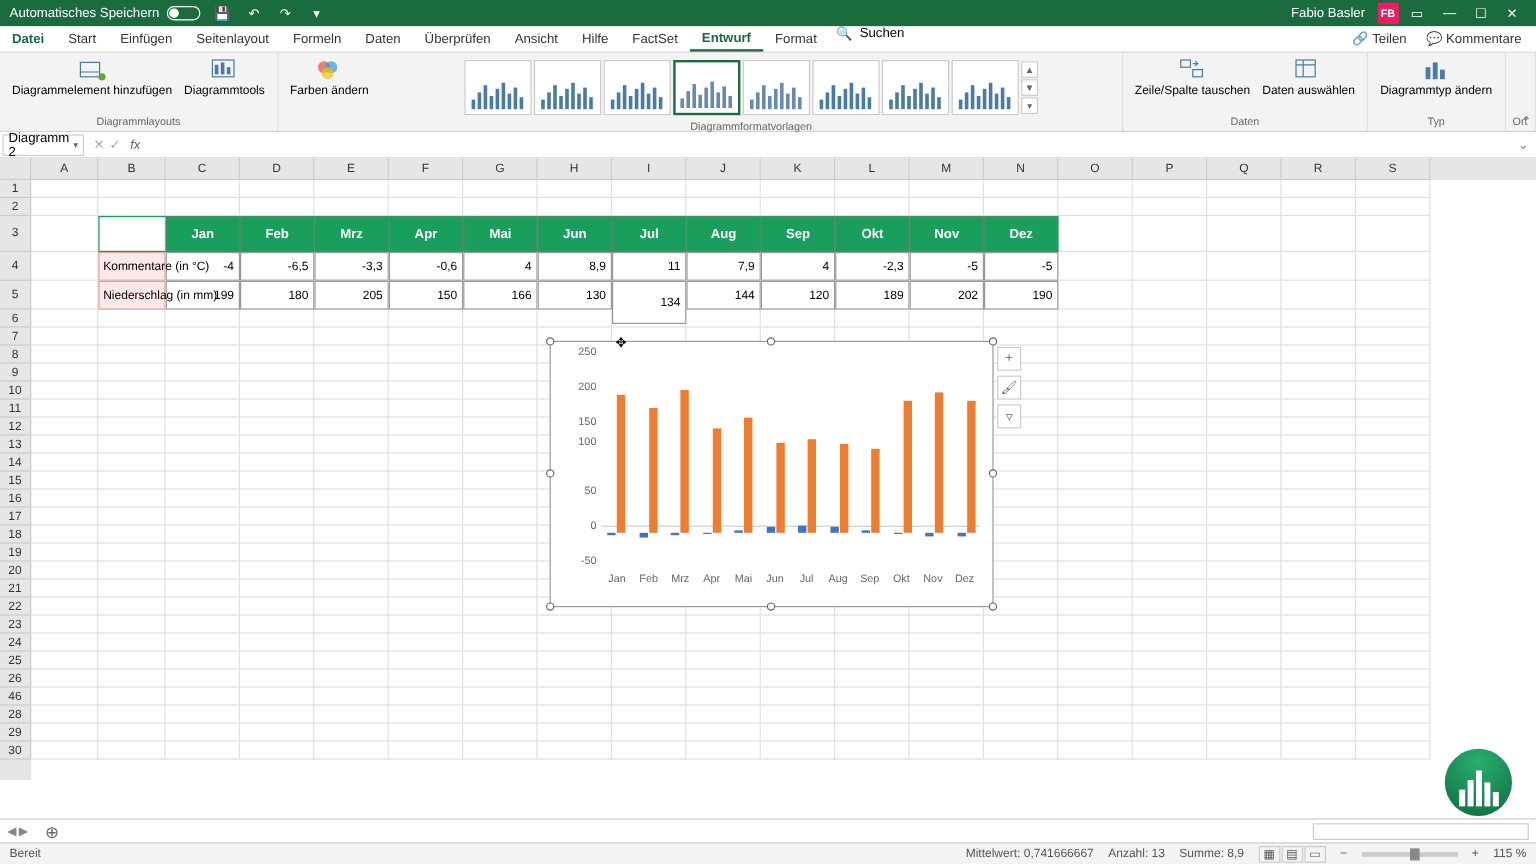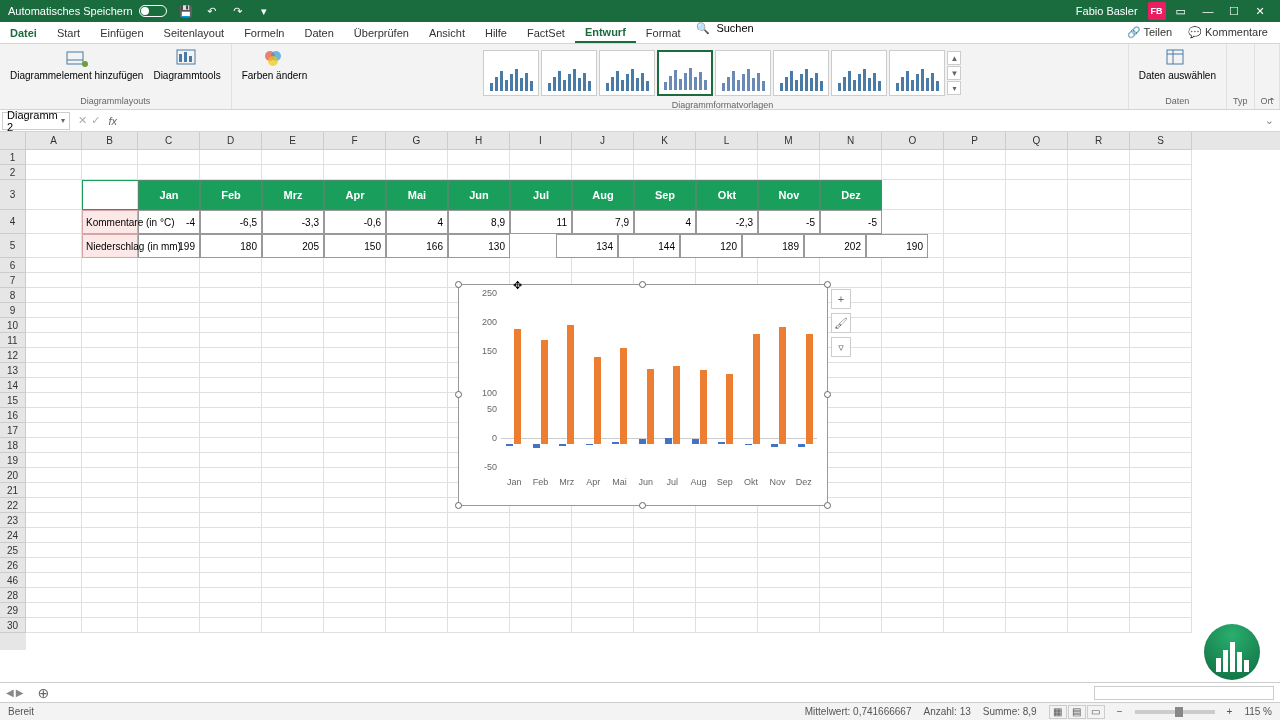--- a/index.html
+++ b/index.html
@@ -287,30 +287,46 @@
         <div class="gallery-nav-btn">▼</div>
         <div class="gallery-nav-btn">▾</div>
       </div>
     </div>
     <div class="label">Diagrammformatvorlagen</div>
   </div>
   <div class="ribbon-group">
     <div class="buttons">
       <div class="big-btn">
         <svg class="icon" viewBox="0 0 24 20">
+            <rect x="2" y="2" width="8" height="6" fill="none" stroke="#4a7ba6"></rect>
+            <rect x="12" y="10" width="8" height="6" fill="none" stroke="#4a7ba6"></rect>
+            <path d="M12 5 L16 5 L14 3 M14 7 L16 5" stroke="#4a7ba6" fill="none"></path>
+          </svg>
+        <div class="text">Zeile/Spalte tauschen</div>
+      </div>
+      <div class="big-btn">
+        <svg class="icon" viewBox="0 0 24 20">
             <rect x="2" y="2" width="16" height="14" fill="none" stroke="#4a7ba6"></rect>
             <line x1="2" y1="6" x2="18" y2="6" stroke="#4a7ba6"></line>
             <line x1="8" y1="2" x2="8" y2="16" stroke="#4a7ba6"></line>
           </svg>
         <div class="text">Daten auswählen</div>
       </div>
     </div>
     <div class="label">Daten</div>
   </div>
   <div class="ribbon-group">
+    <div class="big-btn">
+      <svg class="icon" viewBox="0 0 24 20">
+          <rect x="3" y="8" width="4" height="10" fill="#4a7ba6"></rect>
+          <rect x="9" y="4" width="4" height="14" fill="#4a7ba6"></rect>
+          <rect x="15" y="10" width="4" height="8" fill="#4a7ba6"></rect>
+        </svg>
+      <div class="text">Diagrammtyp ändern</div>
+    </div>
     <div class="label">Typ</div>
   </div>
   <div class="ribbon-group">
     <div class="label">Ort</div>
   </div>
   <span class="collapse-ribbon">⌃</span>
 </div>
 
 <div class="name-formula">
   <div class="name-box">
@@ -1053,21 +1069,21 @@
 
     <div class="data-row" style="position:absolute; top:84px; left:56px; height:24px;">
       <div class="label-cell" style="width: 56px; height: 24px; overflow: visible; white-space: nowrap; position: relative; z-index: 2;">Niederschlag (in mm)</div>
       <div id="row2-cells" style="display: flex; margin-left: 0px;">
           <div class="data-cell" style="width: 62px; height: 24px;">199</div>
           <div class="data-cell" style="width: 62px; height: 24px;">180</div>
           <div class="data-cell" style="width: 62px; height: 24px;">205</div>
           <div class="data-cell" style="width: 62px; height: 24px;">150</div>
           <div class="data-cell" style="width: 62px; height: 24px;">166</div>
           <div class="data-cell" style="width: 62px; height: 24px;">130</div>
-          <div class="data-cell" style="width: 62px; height: 24px; margin-left: 46px;">134</div>
+          <div class="data-cell" style="width: 62px; height: 36px;">134</div>
           <div class="data-cell" style="width: 62px; height: 24px;">144</div>
           <div class="data-cell" style="width: 62px; height: 24px;">120</div>
           <div class="data-cell" style="width: 62px; height: 24px;">189</div>
           <div class="data-cell" style="width: 62px; height: 24px;">202</div>
           <div class="data-cell" style="width: 62px; height: 24px;">190</div>
         </div>
     </div>
 
     <div class="chart-object" style="left:432px; top:134px; width:370px; height:222px;">
       <div class="chart-handle" style="left:-4px; top:-4px;"></div>
@@ -1082,21 +1098,21 @@
       <div class="chart-side-btns">
         <div class="chart-side-btn">+</div>
         <div class="chart-side-btn">🖌</div>
         <div class="chart-side-btn">▿</div>
       </div>
       <div class="chart-inner">
         <div class="y-axis" id="y-axis">
             <div class="y-tick" style="top: 0px;">250</div>
             <div class="y-tick" style="top: 29px;">200</div>
             <div class="y-tick" style="top: 58px;">150</div>
-            <div class="y-tick" style="top: 100px;">100</div>
+            <div class="y-tick" style="top: 75px;">100</div>
             <div class="y-tick" style="top: 116px;">50</div>
             <div class="y-tick" style="top: 145px;">0</div>
             <div class="y-tick" style="top: 174px;">-50</div>
           </div>
         <div class="plot" id="plot">
             <div class="zero-line" style="top: 145px;"></div>
             <div class="bar-group" style="left: 5.25px; bottom: 29px;">
               <div class="bar-blue" style="height: 2.32px; position: relative; top: 2.32px;"></div>
               <div class="bar-orange" style="height: 115.42px;"></div>
             </div>

